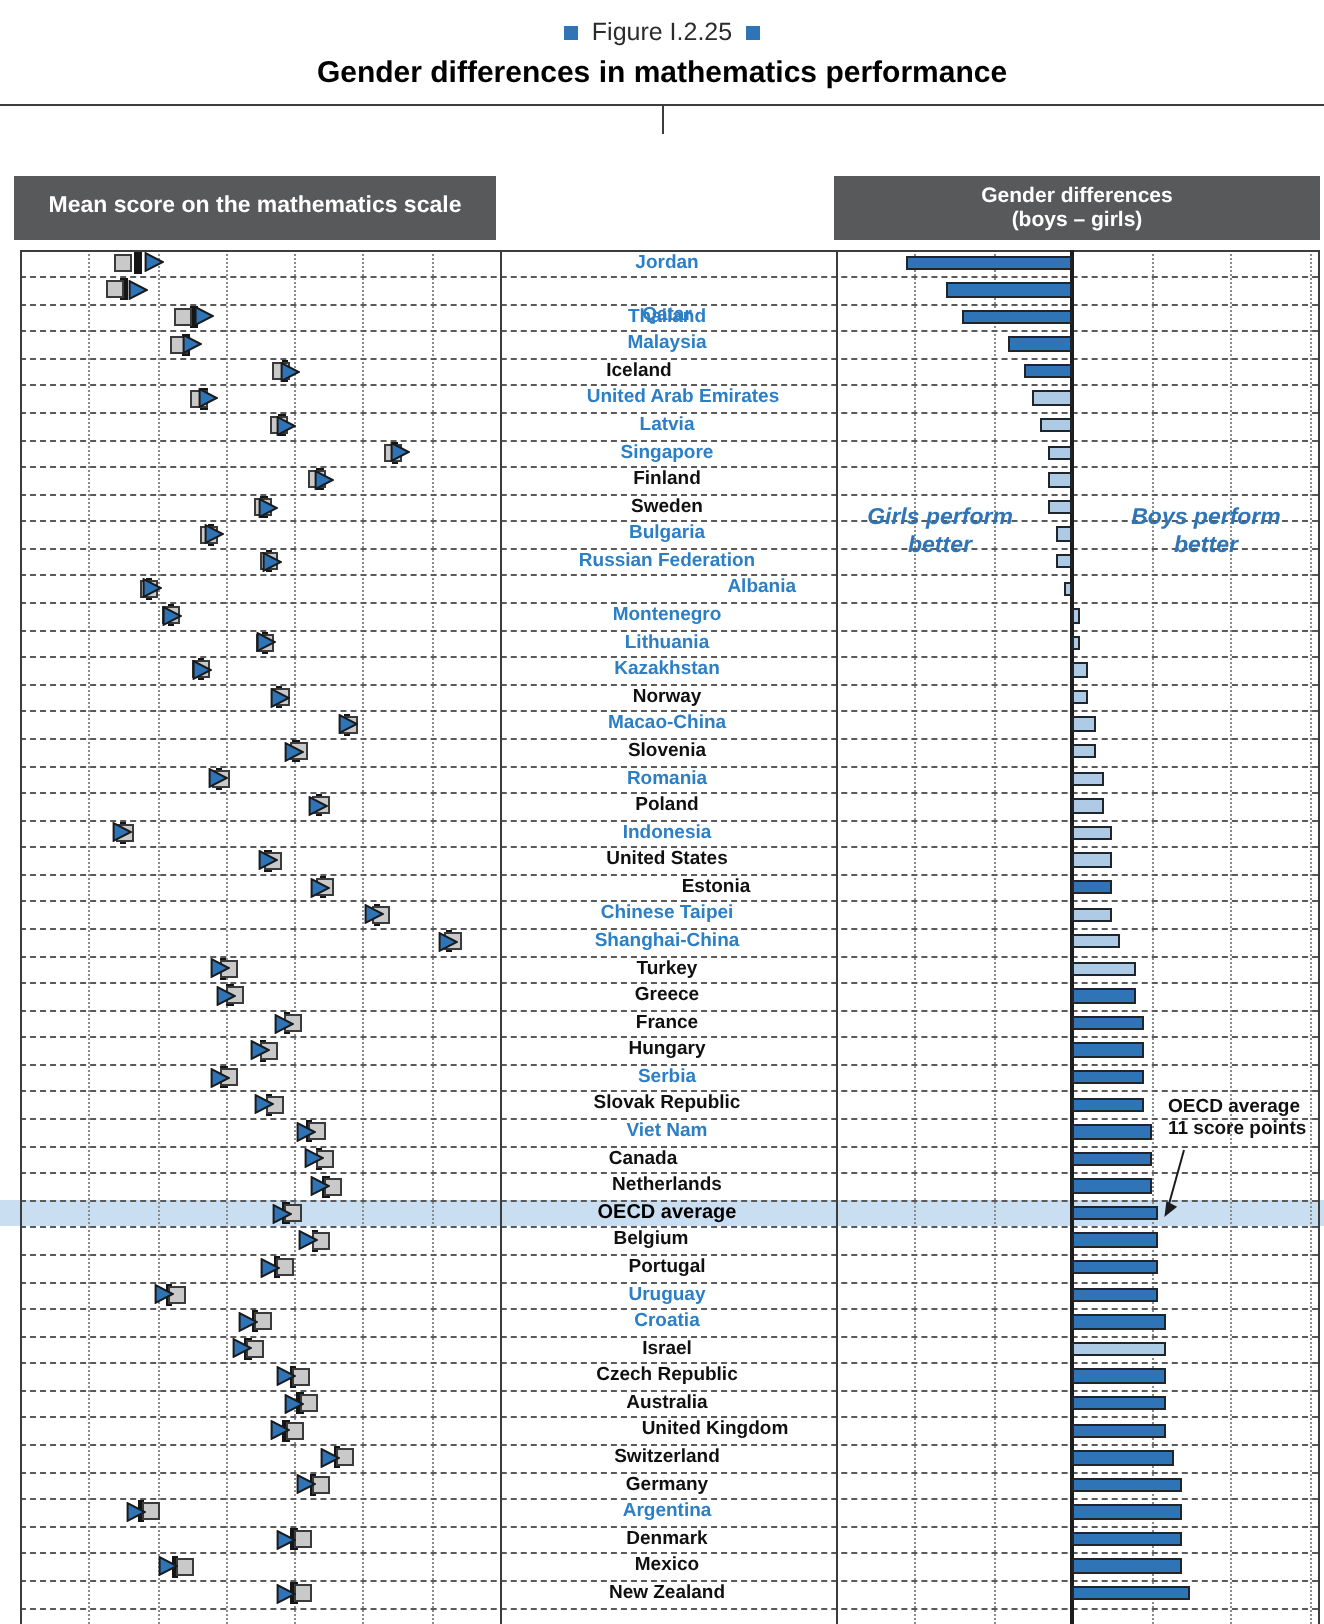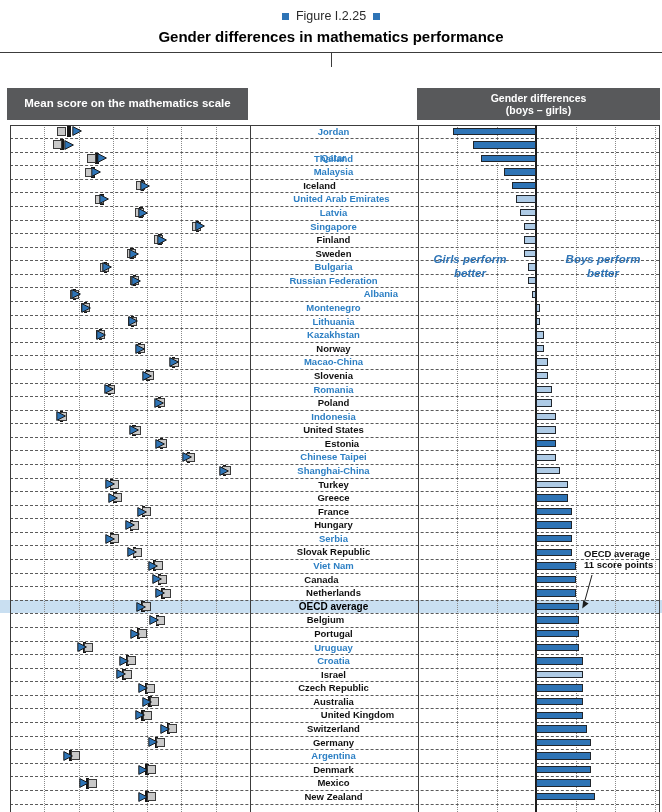--- a/index.html
+++ b/index.html
@@ -293,21 +293,21 @@
         <polygon points="0.8,0.6 9.4,5 0.8,9.4" fill="#2E74B6" stroke="#1a1a1a" stroke-width="1"></polygon>
       </svg>
       <div class="abs dbar" style="left: 536px; top: 426.35px; width: 19.75px; background: rgb(174, 203, 230);"></div>
       <div class="abs country oecd" style="left: 250px; top: 423.26px; width: 167px; line-height: 13.58px;">United States</div>
       <div class="abs m-allbar" style="left: 132.414px; top: 424.55px;"></div>
       <div class="abs m-square" style="left: 131.671px; top: 425.55px;"></div>
       <svg width="10" height="10" viewBox="0 0 10 10" class="abs m-tri" style="left: 128.743px; top: 425.05px;">
         <polygon points="0.8,0.6 9.4,5 0.8,9.4" fill="#2E74B6" stroke="#1a1a1a" stroke-width="1"></polygon>
       </svg>
       <div class="abs dbar" style="left: 536px; top: 439.93px; width: 19.75px; background: rgb(46, 116, 182);"></div>
-      <div class="abs country oecd" style="left: 250px; top: 436.84px; width: 184px; line-height: 13.58px;">Estonia</div>
+      <div class="abs country oecd" style="left: 250px; top: 436.84px; width: 184px; line-height: 13.58px; padding-left: 16px;">Estonia</div>
       <div class="abs m-allbar" style="left: 159.843px; top: 438.13px;"></div>
       <div class="abs m-square" style="left: 158.414px; top: 439.13px;"></div>
       <svg width="10" height="10" viewBox="0 0 10 10" class="abs m-tri" style="left: 155.486px; top: 438.63px;">
         <polygon points="0.8,0.6 9.4,5 0.8,9.4" fill="#2E74B6" stroke="#1a1a1a" stroke-width="1"></polygon>
       </svg>
       <div class="abs dbar" style="left: 536px; top: 453.51px; width: 19.75px; background: rgb(174, 203, 230);"></div>
       <div class="abs country partner" style="left: 250px; top: 450.42px; width: 167px; line-height: 13.58px;">Chinese Taipei</div>
       <div class="abs m-allbar" style="left: 186.586px; top: 451.71px;"></div>
       <div class="abs m-square" style="left: 185.843px; top: 452.71px;"></div>
       <svg width="10" height="10" viewBox="0 0 10 10" class="abs m-tri" style="left: 182.229px; top: 452.21px;">

